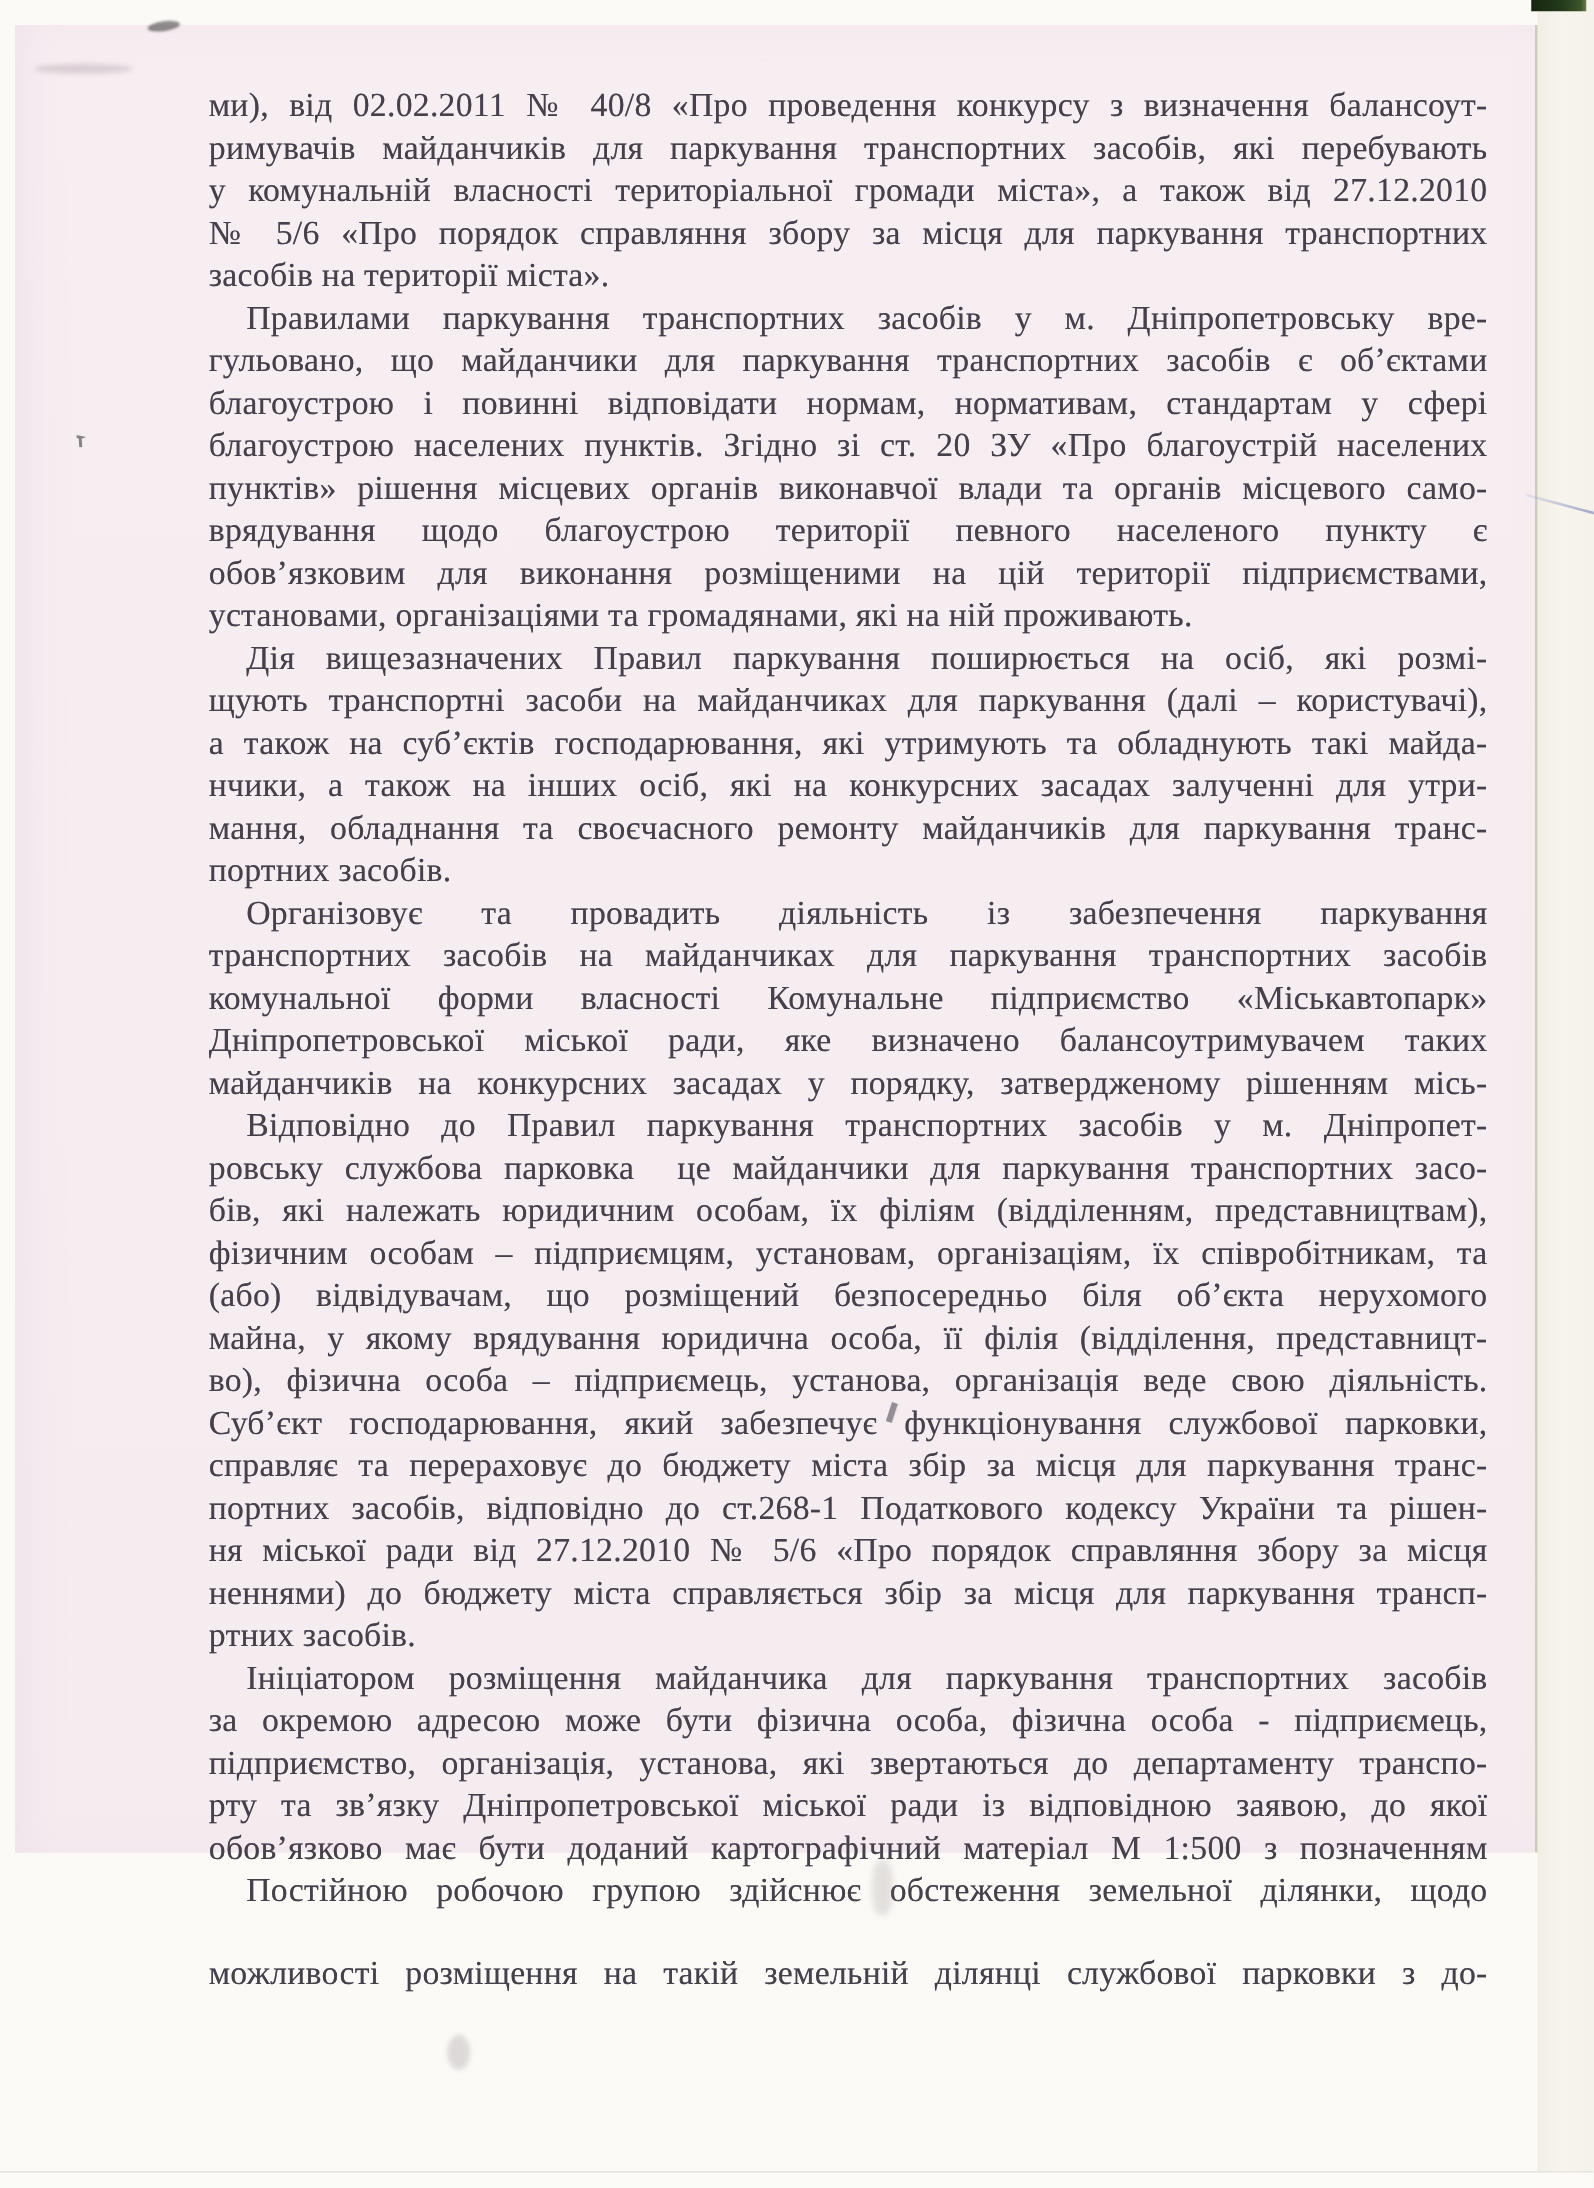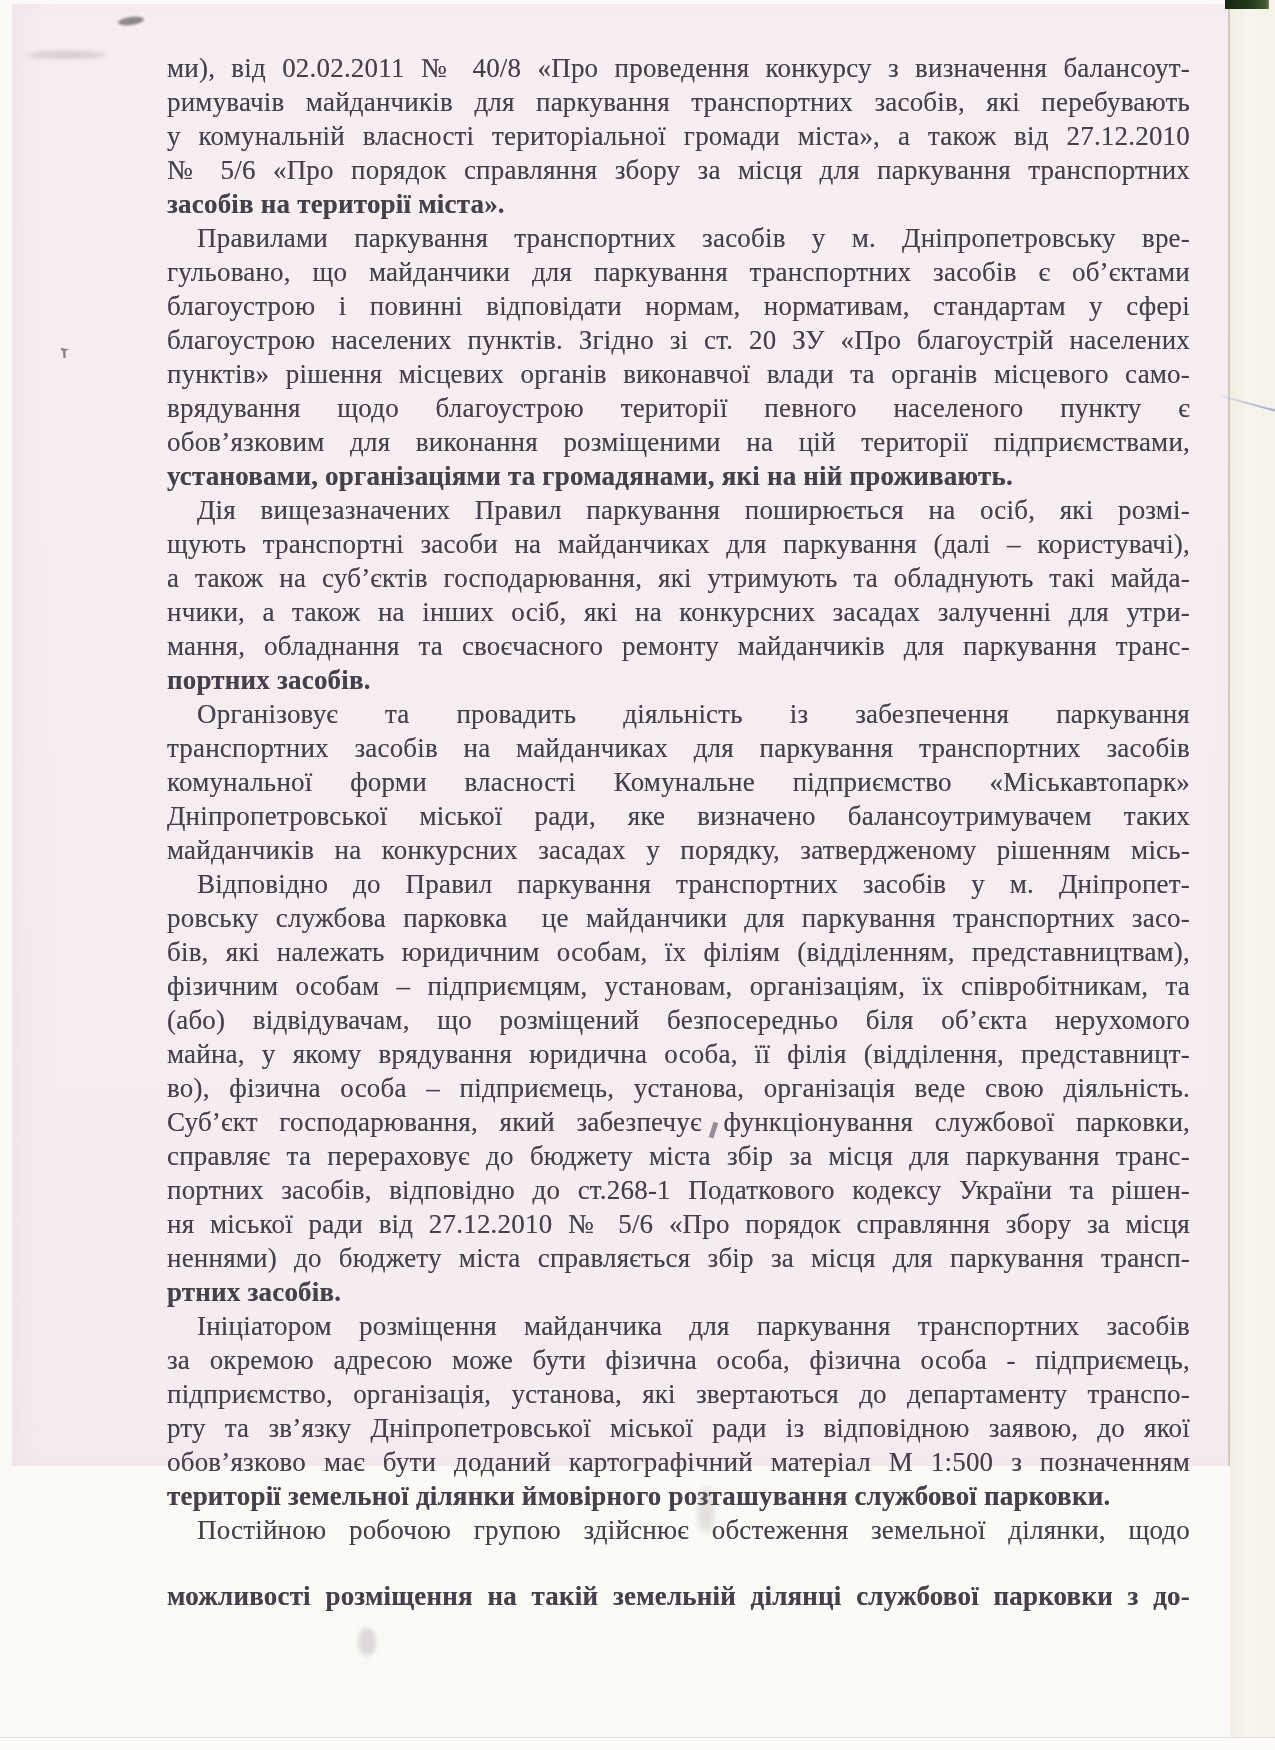--- a/index.html
+++ b/index.html
@@ -6,21 +6,21 @@
   body{
     width:1275px;height:1750px;
     background:#fbfaf7;
     font-family:"Liberation Serif","DejaVu Serif",serif;
     overflow:hidden;
   }
   .scan{position:relative;width:1275px;height:1750px;background:#fbfaf7;}
 
   
   .page{
-    position:absolute;left:12px;top:4px;width:1216px;height:1462px;
+    position:absolute;left:12px;top:20px;width:1216px;height:1462px;
     background:linear-gradient(180deg,#f7eef2 0%,#f6edf1 55%,#f5ecf0 100%);
     border-right:2px solid #cfc9c2;
     box-shadow:inset 12px 0 24px rgba(235,222,230,.55);
   }
   
   .right-strip{
     position:absolute;left:1230px;top:0;width:45px;height:1750px;
     background:linear-gradient(90deg,#f1efe4 0%,#f6f4ec 40%,#f4f2e9 100%);
   }
   
@@ -40,21 +40,21 @@
     font-size:27px;line-height:34px;
     letter-spacing:.2px;
     text-shadow:0 0 .5px rgba(90,70,100,.55);
   }
   .para{margin:0;}
   .line{
     height:34px;white-space:nowrap;
     text-align:justify;text-align-last:justify;
   }
   .line.indent{padding-left:30px;}
-  .line.last{text-align-last:left;font-weight:bold;}
+  .line.last{text-align-last:left;}
   .line.last.force-justify{text-align-last:justify;margin-top:32px;}
 
   
   .artifact{position:absolute;pointer-events:none;}
   .smudge-top{left:118px;top:17px;width:26px;height:8px;border-radius:50%;
     background:rgba(55,52,55,.55);filter:blur(1px);transform:rotate(-8deg);}
   .smear-top{left:28px;top:51px;width:78px;height:8px;border-radius:50%;
     background:rgba(140,125,132,.28);filter:blur(2px);}
   .mark-left{left:61px;top:348px;width:8px;height:10px;
     background:rgba(62,56,62,.6);filter:blur(.6px);
@@ -124,21 +124,20 @@
           <div class="line">ня міської ради від 27.12.2010 № 5/6 «Про порядок справляння збору за місця</div>
           <div class="line">неннями) до бюджету міста справляється збір за місця для паркування трансп-</div>
           <div class="line last">ртних засобів.</div>
         </div>
         <div class="para">
           <div class="line indent">Ініціатором розміщення майданчика для паркування транспортних засобів</div>
           <div class="line">за окремою адресою може бути фізична особа, фізична особа - підприємець,</div>
           <div class="line">підприємство, організація, установа, які звертаються до департаменту транспо-</div>
           <div class="line">рту та зв’язку Дніпропетровської міської ради із відповідною заявою, до якої</div>
           <div class="line">обов’язково має бути доданий картографічний матеріал М 1:500 з позначенням</div>
-          <div class="line last">території земельної ділянки ймовірного розташування службової парковки.</div>
         </div>
         <div class="para">
           <div class="line indent">Постійною робочою групою здійснює обстеження земельної ділянки, щодо</div>
           <div class="line last force-justify">можливості розміщення на такій земельній ділянці службової парковки з до-</div>
         </div>
       </div>
   </div>
   <div class="green-strip"></div>
   <div class="bottom-strip"></div>
 

